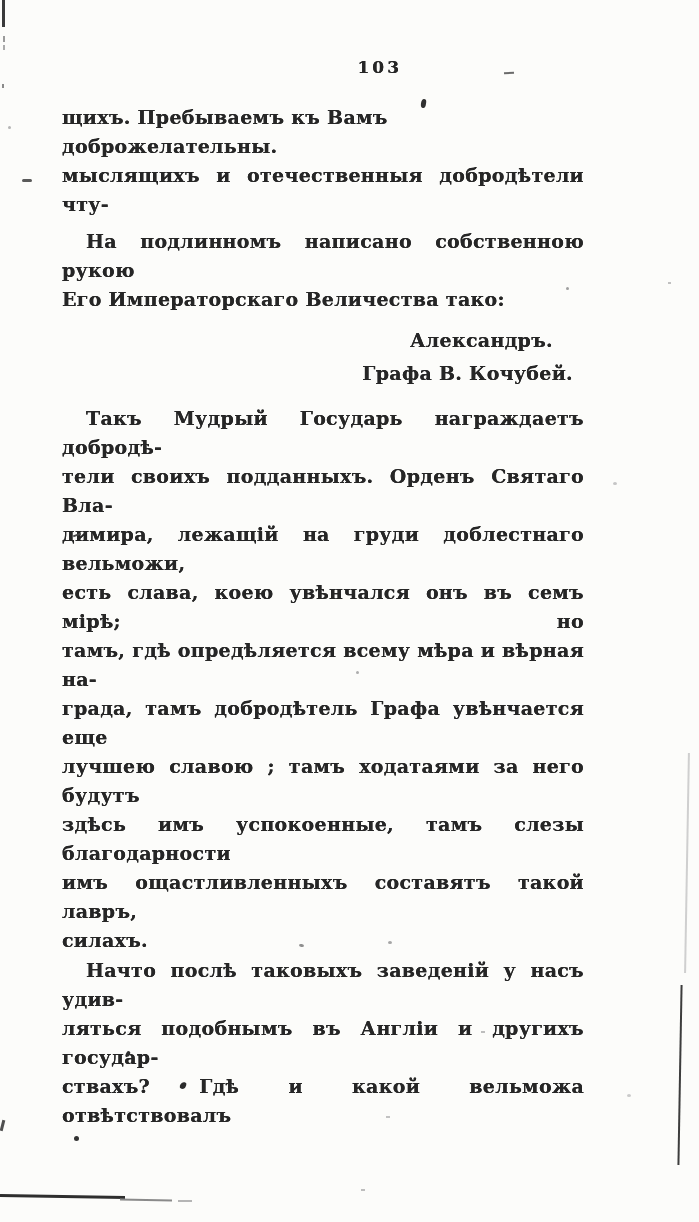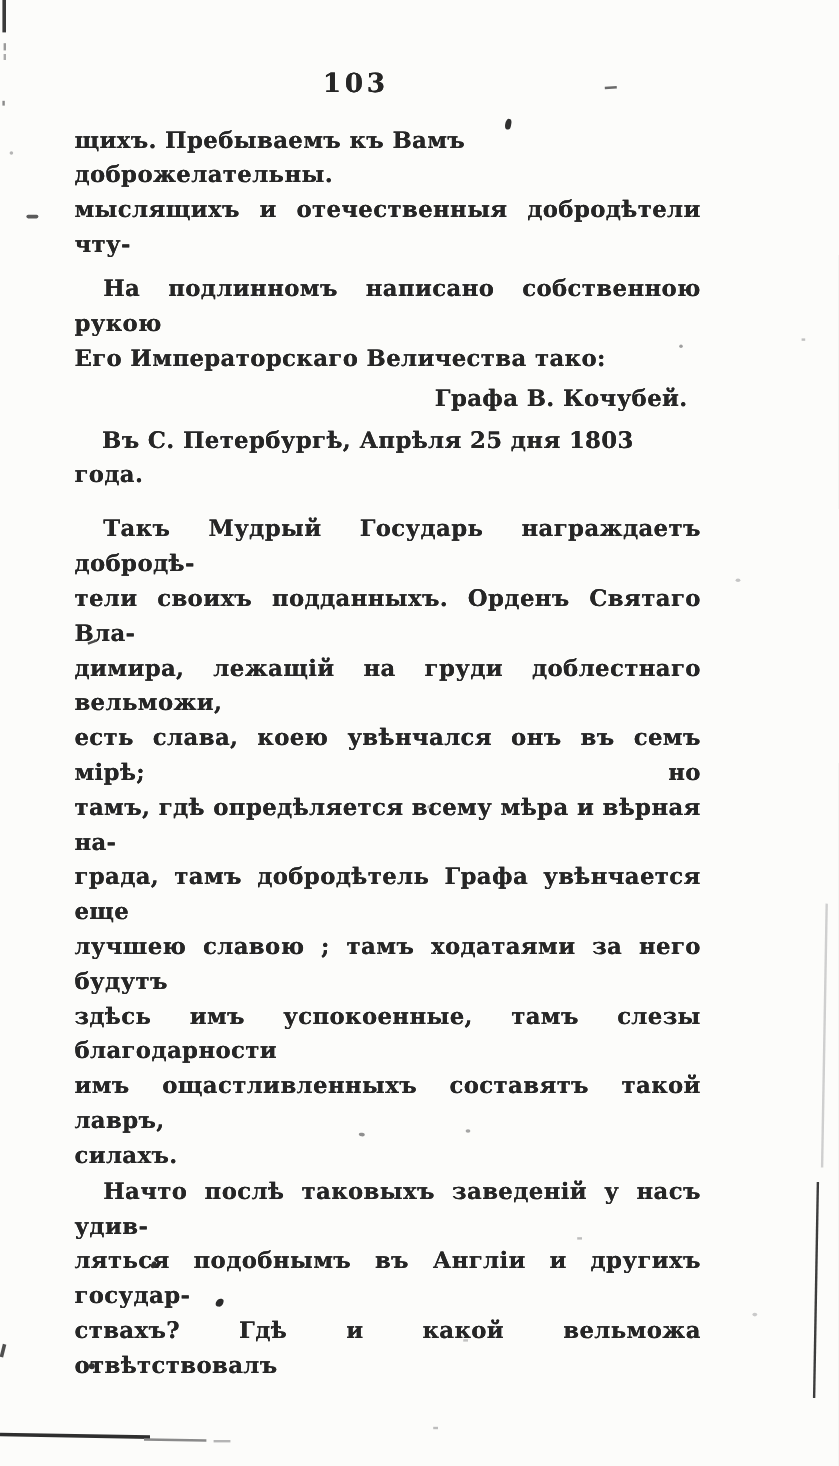--- a/index.html
+++ b/index.html
@@ -7,23 +7,23 @@
     position:relative;
     width:699px;height:1222px;
     margin:0 auto;
     background:var(--paper,#fcfcfa);
     color:var(--ink,#262626);
     font-family:"DejaVu Serif", serif;
     font-weight:700;
     overflow:hidden;
   }
   .page-number{
-    position:absolute;top:57px;left:269px;width:100px;
-    text-align:left;
-    font-size:22px;letter-spacing:3px;
+    position:absolute;top:57px;left:302px;width:100px;
+    text-align:right;
+    font-size:17px;letter-spacing:3px;
     text-shadow:0 0 .5px currentColor;
   }
   .textblock{
     position:absolute;left:62px;top:103px;width:522px;
     font-size:19px;line-height:29px;letter-spacing:.3px;
     text-shadow:0 0 .5px currentColor;
   }
   .para{margin:0;}
   .tline{text-align:justify;text-align-last:justify;}
   .tline.nofill{text-align:left;text-align-last:auto;}
@@ -49,24 +49,24 @@
     <div class="para">
         <div class="tline nofill"><span>щихъ. Пребываемъ къ Вамъ доброжелательны.</span></div>
         <div class="tline"><span>мыслящихъ и отечественныя добродѣтели чту-</span></div>
       </div>
 
     <div class="para indent p-preamble">
         <div class="tline"><span>На подлинномъ написано собственною рукою</span></div>
         <div class="tline nofill"><span>Его Императорскаго Величества тако:</span></div>
       </div>
 
+    <div class="sig sig1">Александръ.</div>
 
     <div class="sig sig2">Графа В. Кочубей.</div>
 
-    <div class="dateline">Въ С. Петербургѣ, Апрѣля 25 дня 1803 года.</div>
 
     <div class="para indent p-main1">
         <div class="tline"><span>Такъ Мудрый Государь награждаетъ добродѣ-</span></div>
         <div class="tline"><span>тели своихъ подданныхъ. Орденъ Святаго Вла-</span></div>
         <div class="tline"><span>димира, лежащій на груди доблестнаго вельможи,</span></div>
         <div class="tline"><span>есть слава, коею увѣнчался онъ въ семъ мірѣ; но</span></div>
         <div class="tline"><span>тамъ, гдѣ опредѣляется всему мѣра и вѣрная на-</span></div>
         <div class="tline"><span>града, тамъ добродѣтель Графа увѣнчается еще</span></div>
         <div class="tline"><span>лучшею славою ; тамъ ходатаями за него будутъ</span></div>
         <div class="tline"><span>здѣсь имъ успокоенные, тамъ слезы благодарности</span></div>

